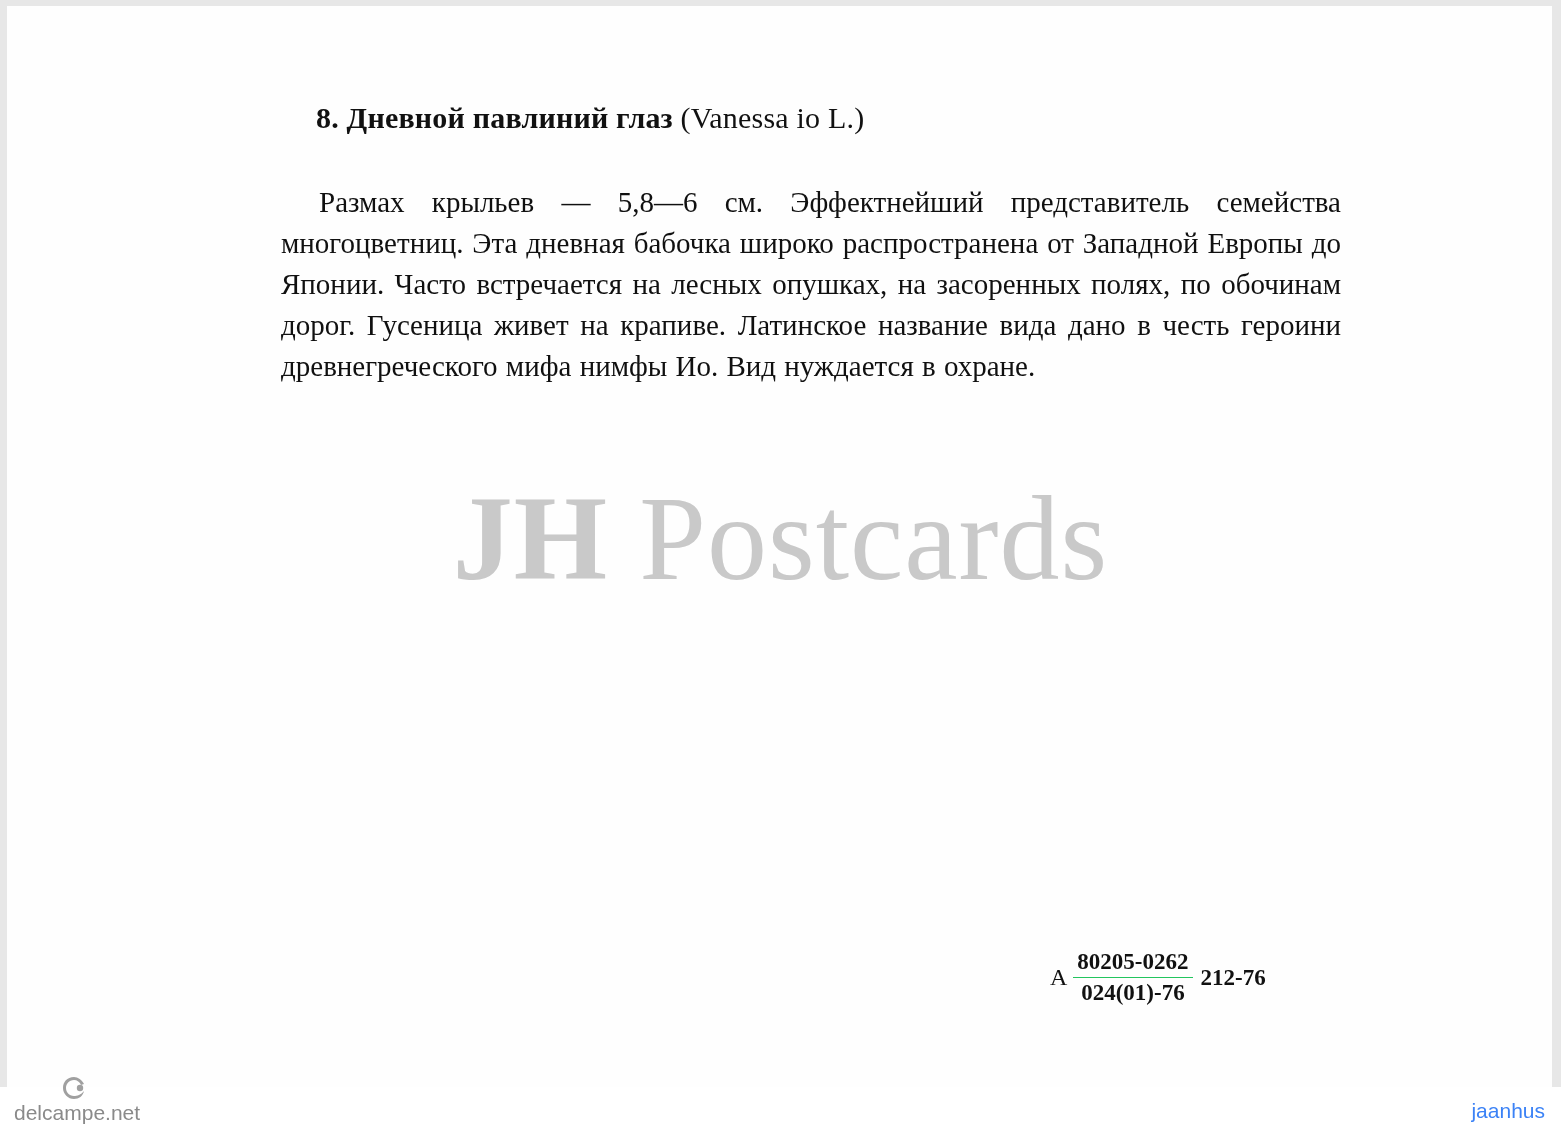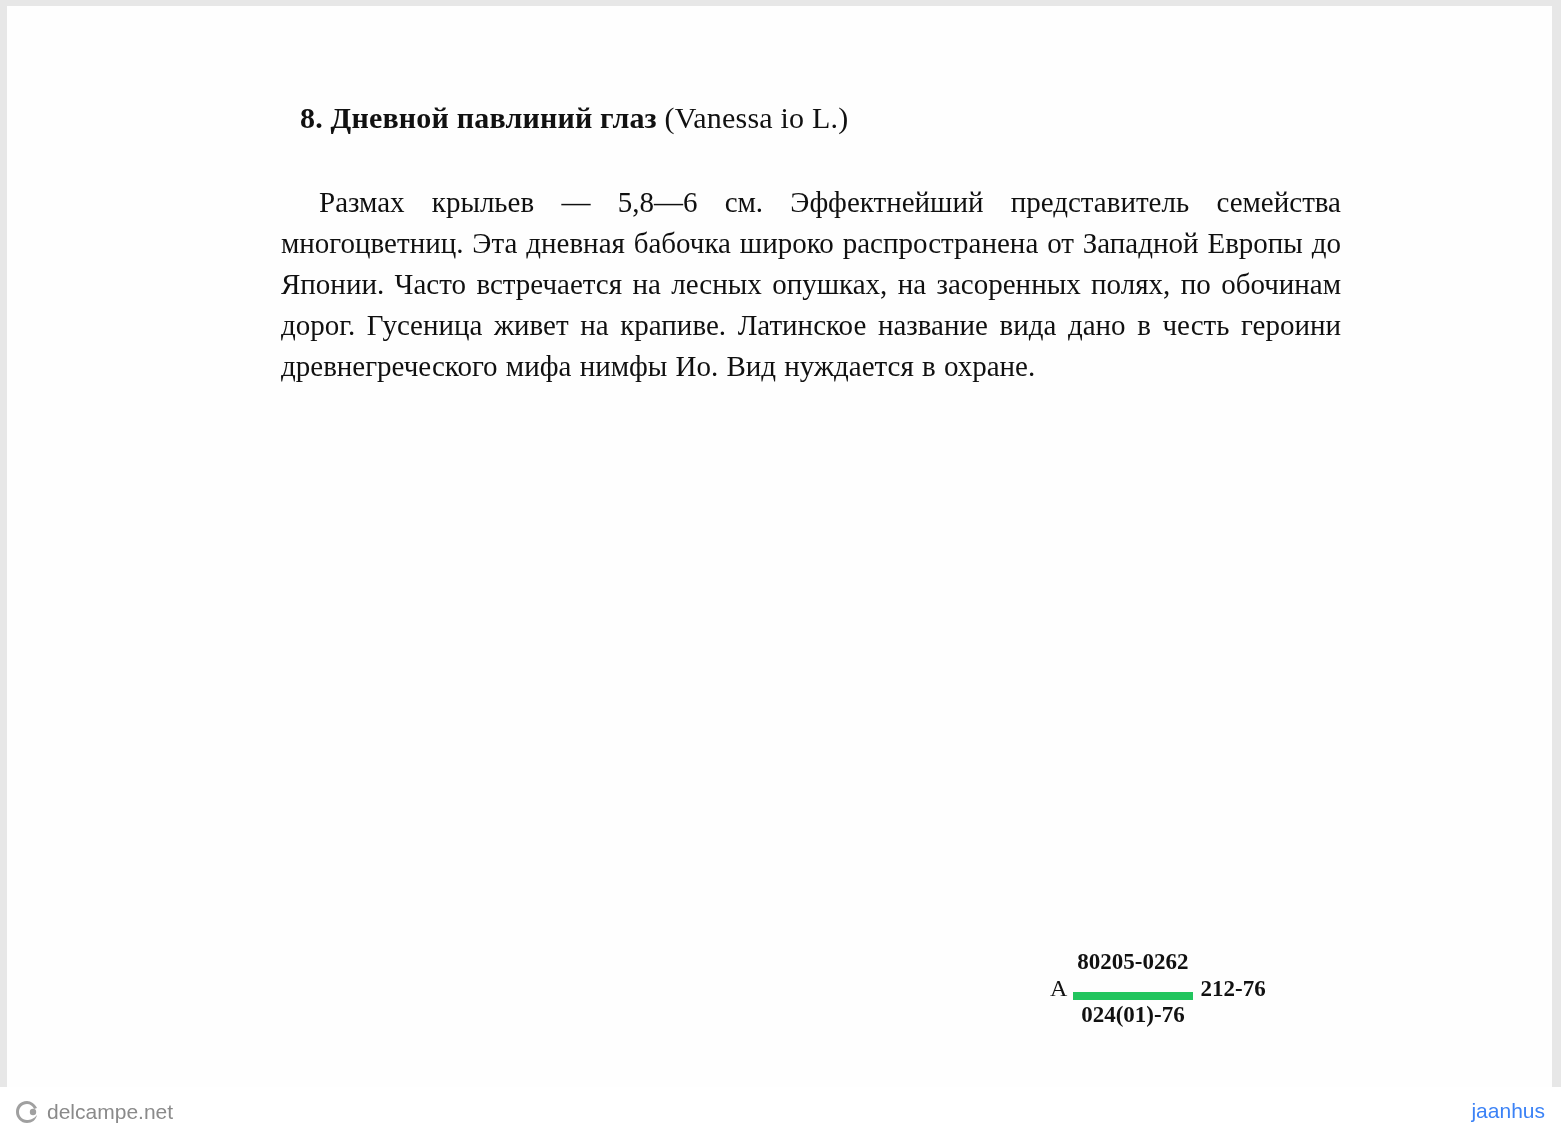--- a/index.html
+++ b/index.html
@@ -31,21 +31,21 @@
     position: absolute;
     background: #e7e7e7;
   }
   .edge-top { left: 0; top: 0; width: 1561px; height: 6px; }
   .edge-bottom { left: 0; bottom: 0; width: 1561px; height: 8px; }
   .edge-left { left: 0; top: 0; width: 7px; height: 1131px; }
   .edge-right { right: 0; top: 0; width: 9px; height: 1131px; }
 
   .title {
     position: absolute;
-    left: 300px;
+    left: 316px;
     top: 101px;
     font-size: 30px;
     letter-spacing: 0.2px;
     white-space: nowrap;
     color: #111;
   }
   .title .num {
     font-weight: bold;
   }
   .title .ru-name {
@@ -112,22 +112,22 @@
     margin-right: 6px;
     font-size: 24px;
   }
   .fraction {
     display: inline-block;
     text-align: center;
     line-height: 28px;
   }
   .fraction .numer {
     display: block;
-    border-bottom: 8px solid #22c55e;
-    padding: 0 4px 16px 4px;
+    border-bottom: 1px solid #22c55e;
+    padding: 0 4px 1px 4px;
   }
   .fraction .denom {
     display: block;
     padding: 1px 4px 0 4px;
   }
   .code-block .suffix {
     margin-left: 8px;
     font-weight: bold;
   }
 
@@ -142,20 +142,21 @@
   }
   .delcampe {
     position: absolute;
     left: 14px;
     bottom: 6px;
     display: flex;
     align-items: center;
     font-family: "Liberation Sans", sans-serif;
     font-size: 21px;
     color: #8a8a8a;
+    flex-direction: column;
   }
   .delcampe .swirl {
     width: 26px;
     height: 26px;
     margin-right: 7px;
   }
   .jaanhus {
     position: absolute;
     right: 16px;
     bottom: 8px;
@@ -175,20 +176,24 @@
   <div class="edge-right"></div>
 
   <div class="title">
     <span class="num">8.</span>
     <span class="ru-name">Дневной павлиний глаз</span>
     <span class="lat-name">(Vanessa io L.)</span>
   </div>
 
   <div class="body-text">Размах крыльев — 5,8—6 см. Эффектнейший представитель семейства многоцветниц. Эта дневная бабочка широко распространена от Западной Европы до Японии. Часто встречается на лесных опушках, на засоренных полях, по обочинам дорог. Гусеница живет на крапиве. Латинское название вида дано в честь героини древнегреческого мифа нимфы Ио. Вид нуждается в охране.</div>
 
+  <div class="watermark">
+    <span class="jh">JH</span>
+    <span class="pc">Postcards</span>
+  </div>
 
 
   <div class="code-block">
     <span class="letter">А</span>
     <span class="fraction">
       <span class="numer">80205-0262</span>
       <span class="denom">024(01)-76</span>
     </span>
     <span class="suffix">212-76</span>
   </div>

